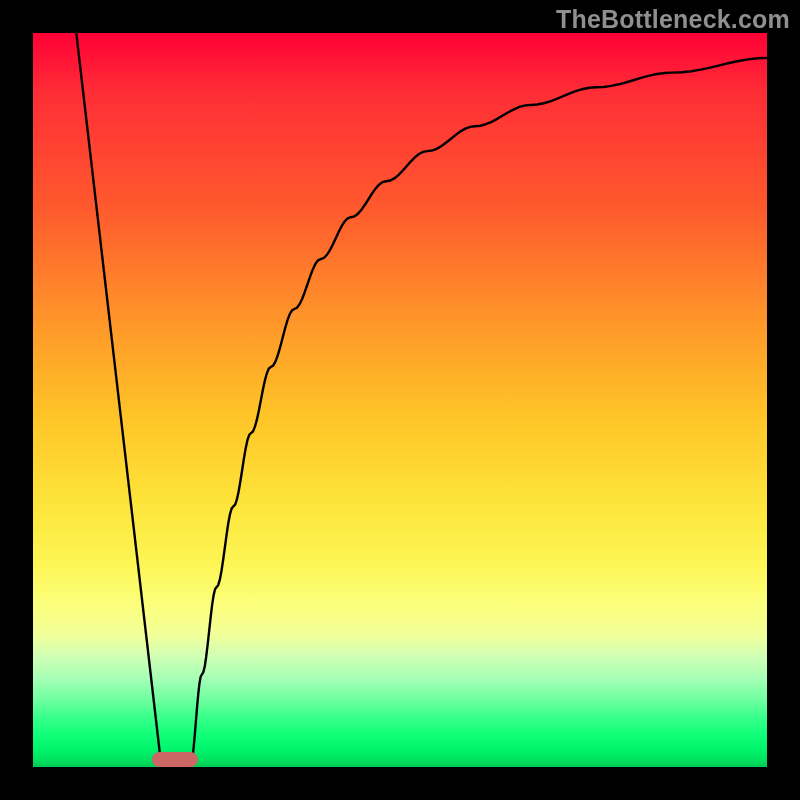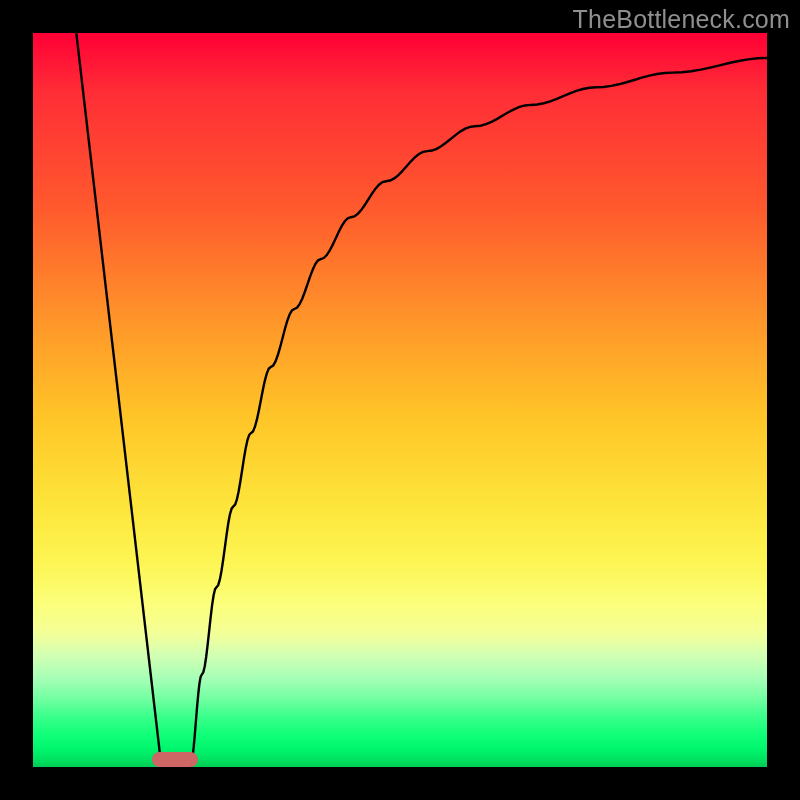--- a/index.html
+++ b/index.html
@@ -9,20 +9,21 @@
     height: 800px;
     overflow: hidden;
     background: #000;
     font-family: Arial, Helvetica, sans-serif;
   }
   .frame {
     position: relative;
     width: 800px;
     height: 800px;
     background: #000;
+    font-weight: bold;
   }
   .plot-area {
     position: absolute;
     left: 33px;
     top: 33px;
     width: 734px;
     height: 734px;
     background: linear-gradient(to bottom,
       #ff0036 0%,
       #ff2d36 8%,

